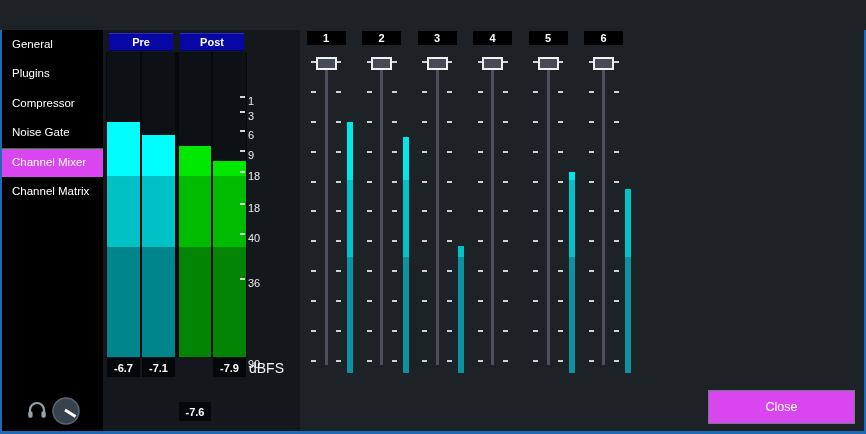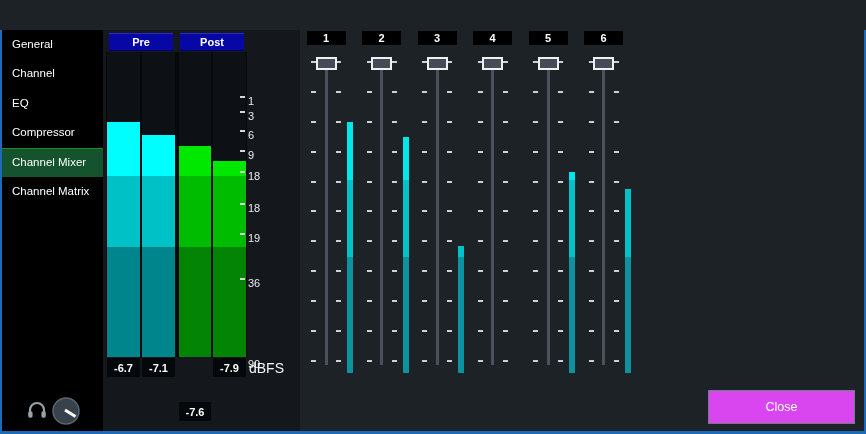--- a/index.html
+++ b/index.html
@@ -21,21 +21,21 @@
 
   
   .edge{background:#1d6ab8;}
   .edge-l{left:0;top:30px;width:2px;height:404px;}
   .edge-r{left:864px;top:30px;width:2px;height:404px;}
   .edge-b{left:0;top:431px;width:866px;height:3px;}
 
   
   .sidebar{left:2px;top:30px;width:123px;height:401px;background:#000;}
   .side-item{height:29.4px;line-height:29.4px;padding-left:10px;color:#fff;font-size:11.5px;cursor:default;}
-  .side-item.selected{background:#14532d;box-shadow:inset 0 1px 0 #1d8c1d;}
+  .side-item.selected{background:#d946ef;box-shadow:inset 0 1px 0 #1d8c1d;}
 
   
   .meter-panel{left:103px;top:30px;width:197px;height:401px;background:#14181d;}
   .grp-header{top:33px;height:18px;background:#0707a6;color:#fff;font-weight:bold;font-size:11px;
               display:flex;align-items:center;justify-content:center;
               border-top:1px solid #2a2ac4;border-bottom:1px solid #020260;box-sizing:border-box;}
   .hdr-pre{left:109px;width:64px;} .hdr-post{left:180px;width:64px;}
   .meter-back{left:106px;top:52px;width:141px;height:305px;background:#06090c;}
   .mcol{top:52px;width:33px;height:305px;background:#0d1116;overflow:hidden;}
   .mc0{left:107px;} .mc1{left:142px;} .mc2{left:179px;width:32px;} .mc3{left:213px;}
@@ -83,23 +83,23 @@
 
 <div class="window">
 
 
   <div class="abs edge edge-l"></div>
   <div class="abs edge edge-r"></div>
   <div class="abs edge edge-b"></div>
 
   <div class="abs sidebar">
     <div class="side-item">General</div>
-    <div class="side-item">Channel</div>
-    <div class="side-item">EQ</div>
+    <div class="side-item">Plugins</div>
     <div class="side-item">Compressor</div>
+    <div class="side-item">Noise Gate</div>
     <div class="side-item selected">Channel Mixer</div>
     <div class="side-item">Channel Matrix</div>
   </div>
 
   <div class="abs meter-panel"></div>
   <div class="abs grp-header hdr-pre">Pre</div>
   <div class="abs grp-header hdr-post">Post</div>
   <div class="abs meter-back"></div>
 
   <div class="abs mcol mc0">
@@ -119,21 +119,21 @@
     <div class="covr" style="height: 109px;"></div>
   </div>
 
   <div class="abs scale">
     <div class="scale-item" style="top:65px"><span class="dash"></span><span class="num">1</span></div>
     <div class="scale-item" style="top:80px"><span class="dash"></span><span class="num">3</span></div>
     <div class="scale-item" style="top:99px"><span class="dash"></span><span class="num">6</span></div>
     <div class="scale-item" style="top:119px"><span class="dash"></span><span class="num">9</span></div>
     <div class="scale-item" style="top:140px"><span class="dash"></span><span class="num">18</span></div>
     <div class="scale-item" style="top:172px"><span class="dash"></span><span class="num">18</span></div>
-    <div class="scale-item" style="top:202px"><span class="dash"></span><span class="num">19</span></div>
+    <div class="scale-item" style="top:202px"><span class="dash"></span><span class="num">40</span></div>
     <div class="scale-item" style="top:247px"><span class="dash"></span><span class="num">36</span></div>
     <div class="scale-item" style="top:328px"><span class="dash"></span><span class="num">90</span></div>
   </div>
 
   <div class="abs vcell vc0">-6.7</div>
   <div class="abs vcell vc1">-7.1</div>
   <div class="abs vcell vc2">-7.6</div>
   <div class="abs vcell vc3">-7.9</div>
   <div class="abs unit">dBFS</div>
 

